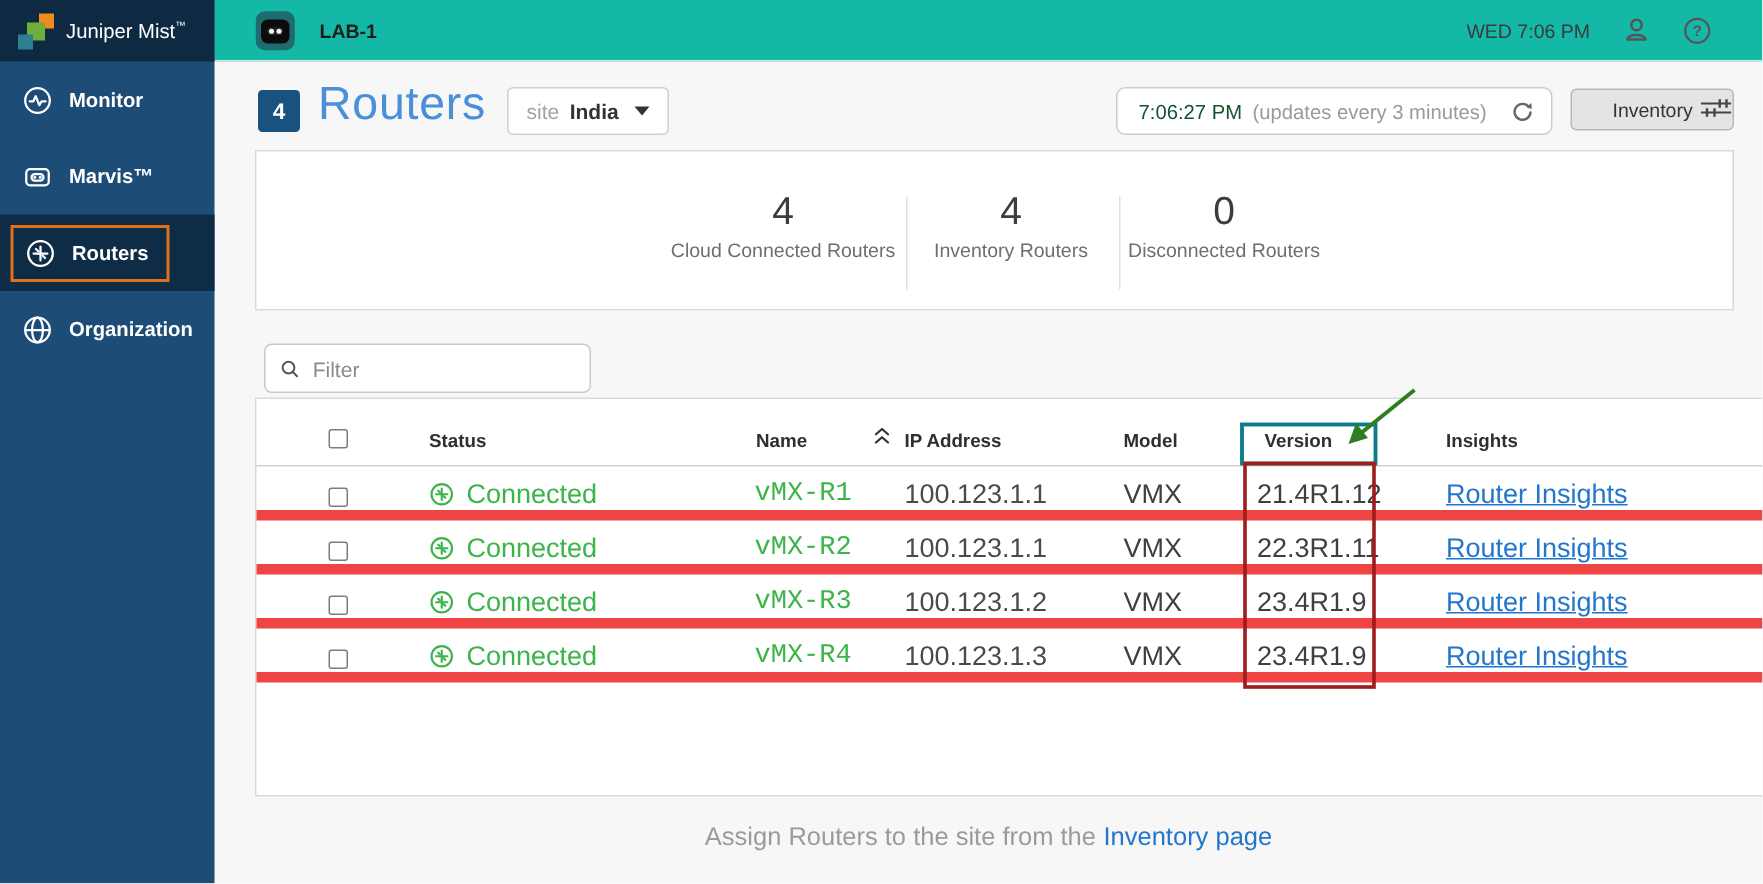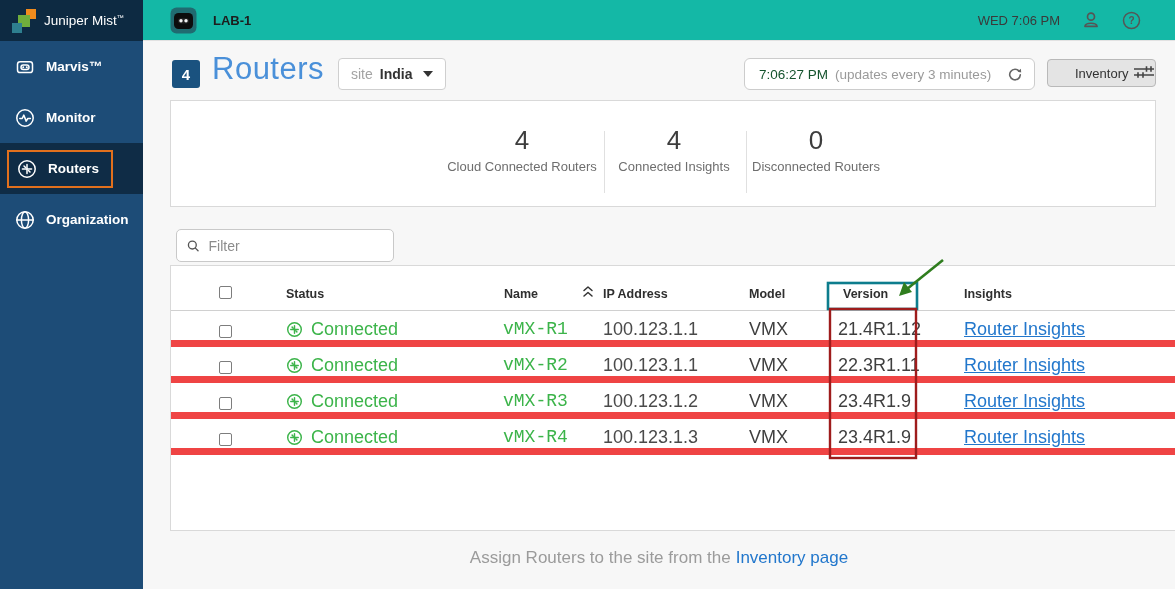--- a/index.html
+++ b/index.html
@@ -104,33 +104,33 @@
       <div class="logo-squares">
         <div class="sq sq-orange"></div>
           <div class="sq sq-green"></div>
           <div class="sq sq-teal"></div>
       </div>
       <div class="logo-text"><b>Juniper</b> <span>Mist</span><span class="tm">™</span></div>
     </div>
     <div class="nav">
       <div class="nav-item">
         <svg width="20" height="20" viewBox="0 0 20 20">
+            <circle class="icon-white" cx="10" cy="10" r="8.2"></circle>
+            <path class="icon-white" d="M4.8 10.5h2.4l1.6-3.4 2.4 6 1.6-2.6h2.6"></path>
+          </svg>
+        <span>Monitor</span>
+      </div>
+      <div class="nav-item">
+        <svg width="20" height="20" viewBox="0 0 20 20">
             <rect class="icon-white" x="2.5" y="4.8" width="15" height="10.8" rx="2.6"></rect>
             <rect class="icon-white" x="6" y="8" width="8" height="4.4" rx="2.2"></rect>
             <circle cx="8.2" cy="10.2" r="1" fill="#fff"></circle>
             <circle cx="11.8" cy="10.2" r="1" fill="#fff"></circle>
           </svg>
         <span>Marvis™</span>
-      </div>
-      <div class="nav-item">
-        <svg width="20" height="20" viewBox="0 0 20 20">
-            <circle class="icon-white" cx="10" cy="10" r="8.2"></circle>
-            <path class="icon-white" d="M4.8 10.5h2.4l1.6-3.4 2.4 6 1.6-2.6h2.6"></path>
-          </svg>
-        <span>Monitor</span>
       </div>
       <div class="nav-item active">
         <span class="hl">
           <svg width="20" height="20" viewBox="0 0 20 20">
               <circle class="icon-white" cx="10" cy="10" r="8.2"></circle>
               <path class="icon-white" d="M10 5.4v9.2M5.4 10h9.2"></path>
               <path class="icon-white" d="M7 7l1.5 1.5M11.5 11.5L13 13" stroke-width="1.2"></path>
             </svg>
           <span>Routers</span>
         </span>
@@ -200,21 +200,21 @@
     </div>
 
     <div class="stats-card">
       <div class="stat" style="left:351px">
         <div class="stat-value">4</div>
         <div class="stat-label">Cloud Connected Routers</div>
       </div>
       <div class="stat-div" style="left:433px"></div>
       <div class="stat" style="left:503px">
         <div class="stat-value">4</div>
-        <div class="stat-label">Connected Insights</div>
+        <div class="stat-label">Inventory Routers</div>
       </div>
       <div class="stat-div" style="left:575px"></div>
       <div class="stat" style="left:645px">
         <div class="stat-value">0</div>
         <div class="stat-label">Disconnected Routers</div>
       </div>
     </div>
 
     <div class="filter-box">
       <svg width="14" height="14" viewBox="0 0 14 14">

